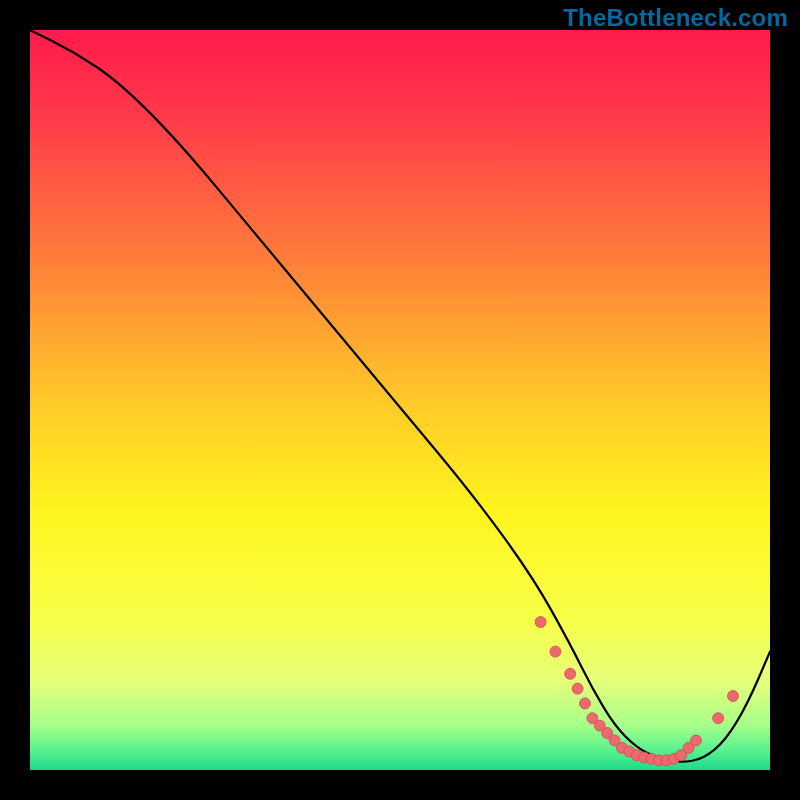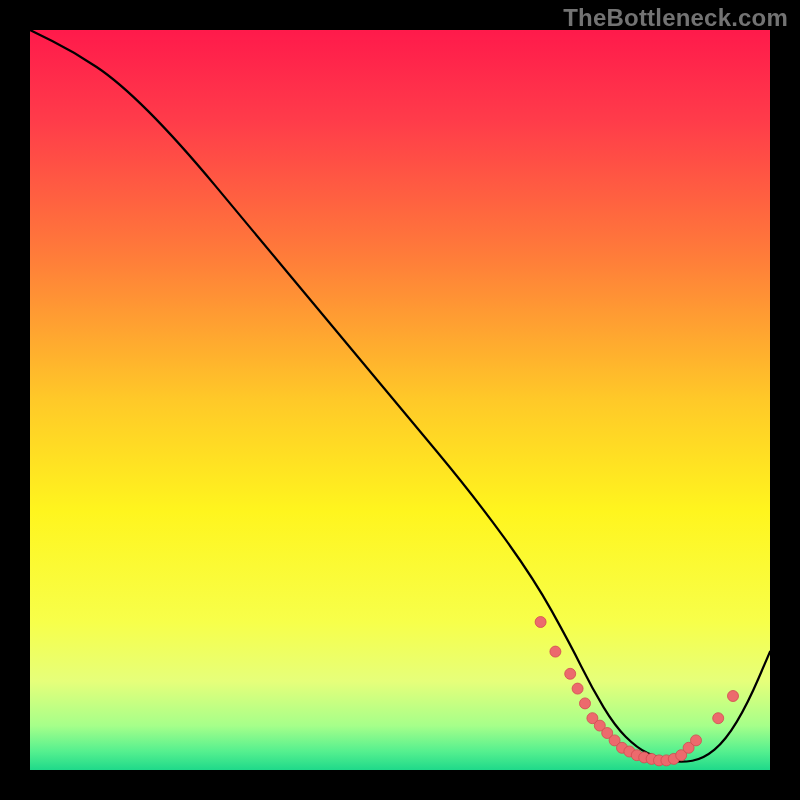--- a/index.html
+++ b/index.html
@@ -10,21 +10,21 @@
     height: 800px;
     background: #000;
   }
   .watermark {
     position: absolute;
     top: 4px;
     right: 12px;
     font-family: Arial, Helvetica, sans-serif;
     font-size: 24px;
     font-weight: 600;
-    color: #737373;
+    color: #0369a1;
     letter-spacing: 0.2px;
   }
   .plot {
     position: absolute;
     left: 30px;
     top: 30px;
     width: 740px;
     height: 740px;
   }
   .plot svg { display: block; }

